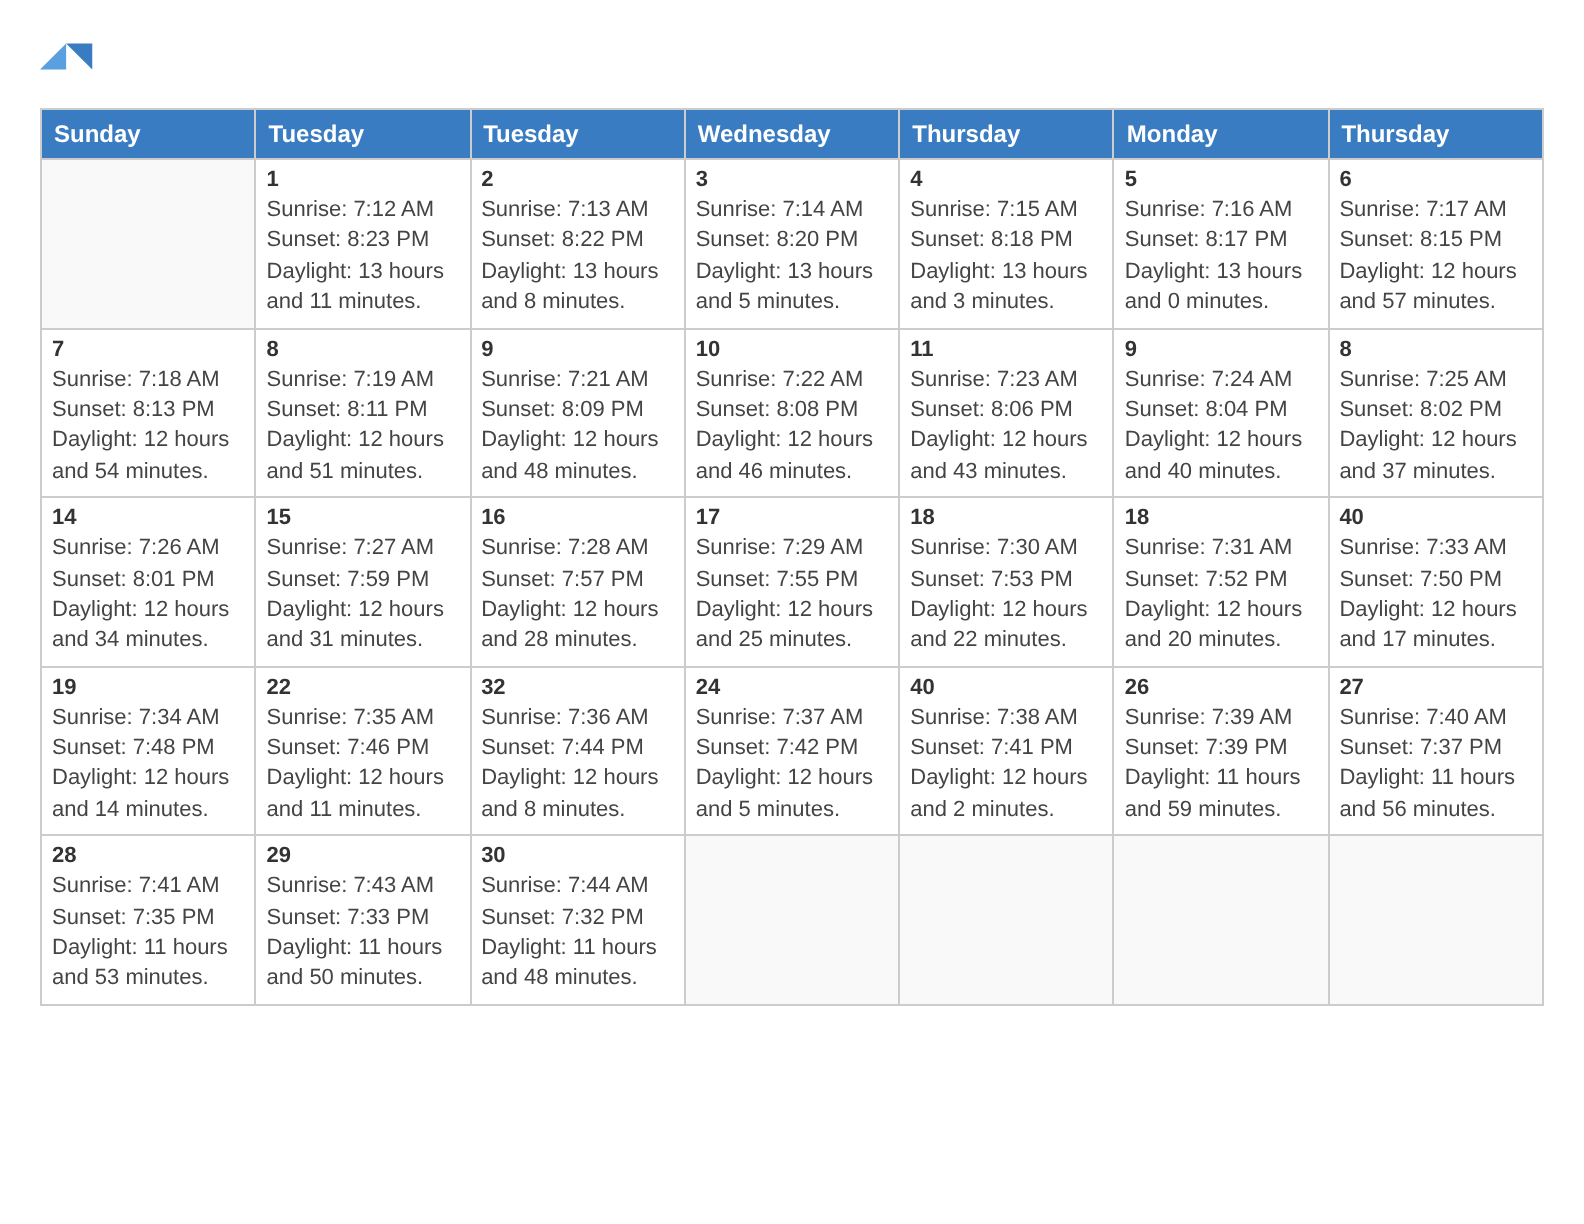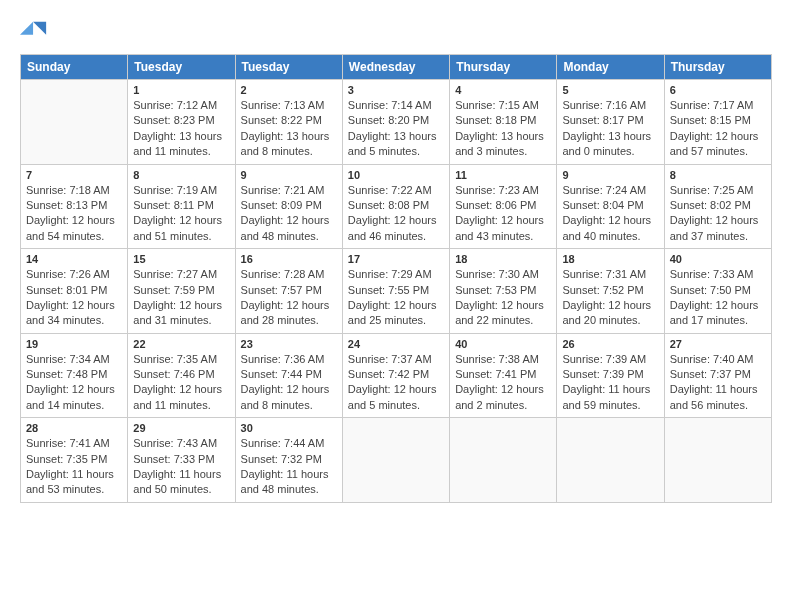--- a/index.html
+++ b/index.html
@@ -221,21 +221,21 @@
         <tr>
           <td>
             <span class="day-number">19</span>
             <div class="day-info">Sunrise: 7:34 AM<br>Sunset: 7:48 PM<br>Daylight: 12 hours and 14 minutes.</div>
           </td>
           <td>
             <span class="day-number">22</span>
             <div class="day-info">Sunrise: 7:35 AM<br>Sunset: 7:46 PM<br>Daylight: 12 hours and 11 minutes.</div>
           </td>
           <td>
-            <span class="day-number">23</span>
+            <span class="day-number">32</span>
             <div class="day-info">Sunrise: 7:36 AM<br>Sunset: 7:44 PM<br>Daylight: 12 hours and 8 minutes.</div>
           </td>
           <td>
             <span class="day-number">24</span>
             <div class="day-info">Sunrise: 7:37 AM<br>Sunset: 7:42 PM<br>Daylight: 12 hours and 5 minutes.</div>
           </td>
           <td>
             <span class="day-number">40</span>
             <div class="day-info">Sunrise: 7:38 AM<br>Sunset: 7:41 PM<br>Daylight: 12 hours and 2 minutes.</div>
           </td>

